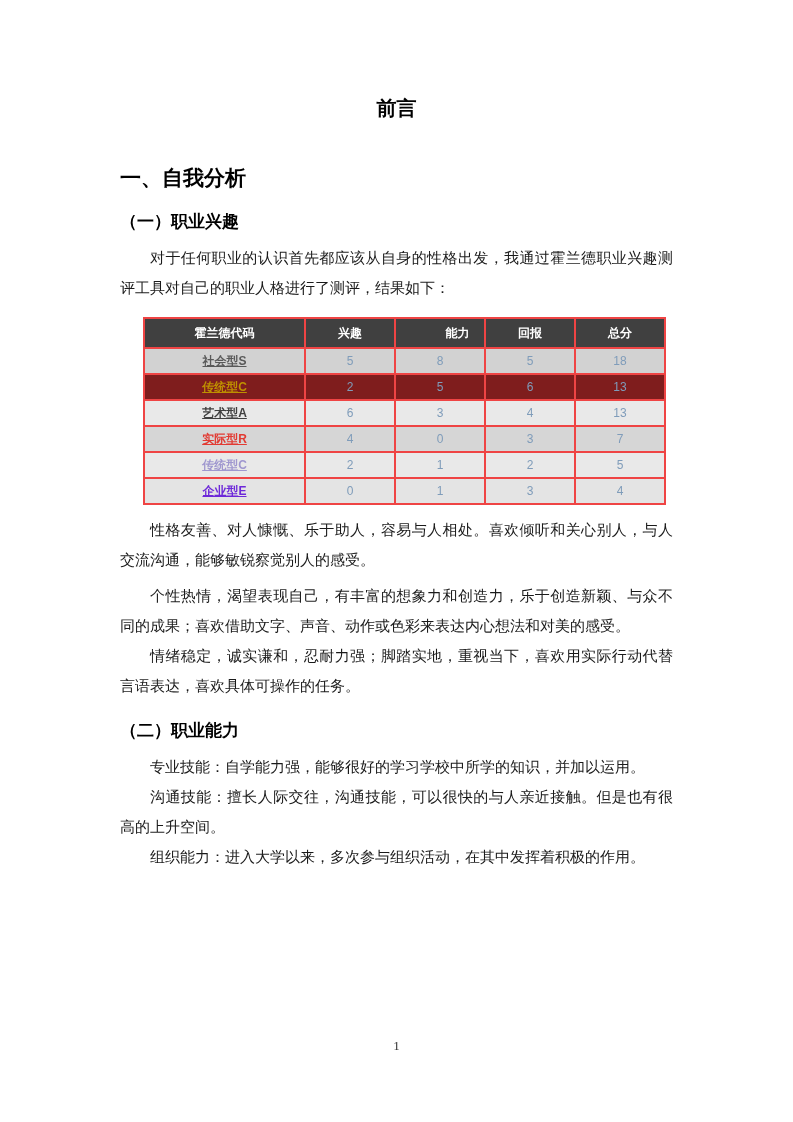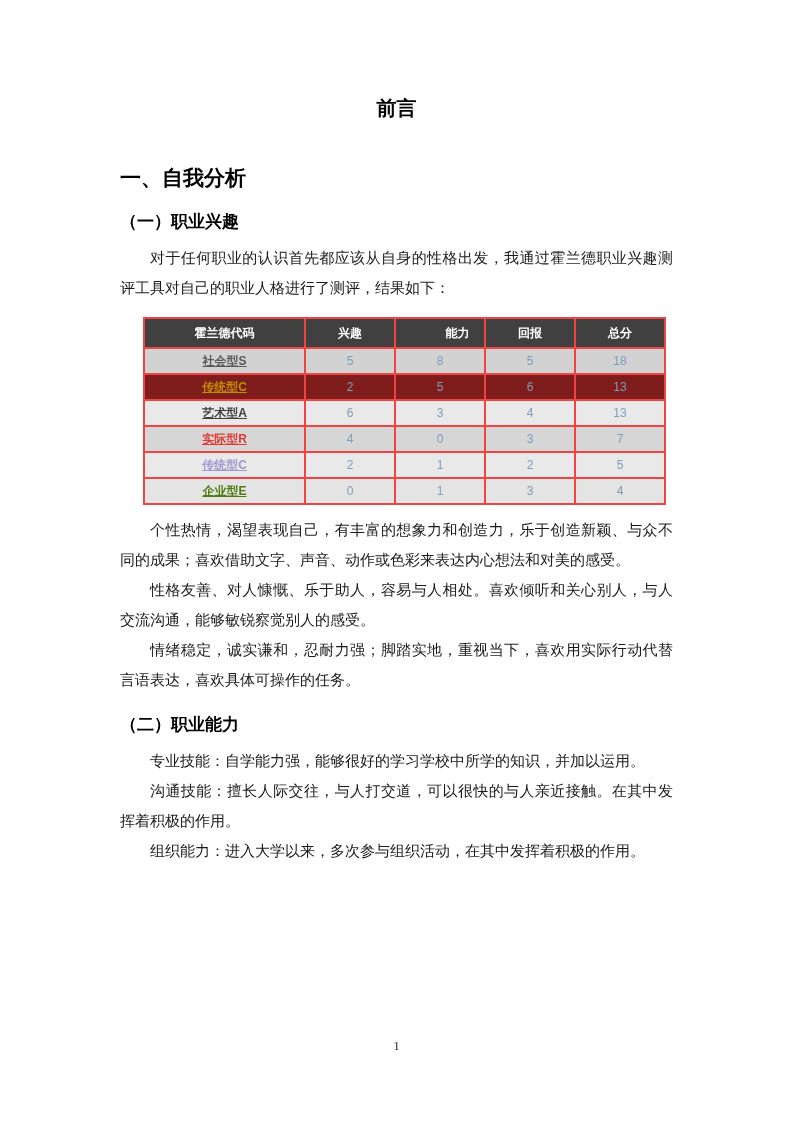--- a/index.html
+++ b/index.html
@@ -167,35 +167,35 @@
           <td style="color: rgb(127, 156, 186);">7</td>
         </tr>
         <tr style="background-color: rgb(233, 233, 233);">
           <td class="label-cell"><span style="color: rgb(159, 151, 207);">传统型C</span></td>
           <td style="color: rgb(127, 156, 186);">2</td>
           <td style="color: rgb(127, 156, 186);">1</td>
           <td style="color: rgb(127, 156, 186);">2</td>
           <td style="color: rgb(127, 156, 186);">5</td>
         </tr>
         <tr style="background-color: rgb(228, 228, 228);">
-          <td class="label-cell"><span style="color: #4d7c0f;">企业型E</span></td>
+          <td class="label-cell"><span style="color: #6d28d9;">企业型E</span></td>
           <td style="color: rgb(127, 156, 186);">0</td>
           <td style="color: rgb(127, 156, 186);">1</td>
           <td style="color: rgb(127, 156, 186);">3</td>
           <td style="color: rgb(127, 156, 186);">4</td>
         </tr>
       </tbody>
     </table>
   </div>
 
+  <p class="body-para para-gap">性格友善、对人慷慨、乐于助人，容易与人相处。喜欢倾听和关心别人，与人交流沟通，能够敏锐察觉别人的感受。</p>
   <p class="body-para after-table">个性热情，渴望表现自己，有丰富的想象力和创造力，乐于创造新颖、与众不同的成果；喜欢借助文字、声音、动作或色彩来表达内心想法和对美的感受。</p>
-  <p class="body-para para-gap">性格友善、对人慷慨、乐于助人，容易与人相处。喜欢倾听和关心别人，与人交流沟通，能够敏锐察觉别人的感受。</p>
   <p class="body-para para-gap">情绪稳定，诚实谦和，忍耐力强；脚踏实地，重视当下，喜欢用实际行动代替言语表达，喜欢具体可操作的任务。</p>
 
   <h3 class="subsection-heading">（二）职业能力</h3>
 
   <p class="body-para">专业技能：自学能力强，能够很好的学习学校中所学的知识，并加以运用。</p>
-  <p class="body-para">沟通技能：擅长人际交往，与人打交道，可以很快的与人亲近接触。在其中发挥着积极的作用。</p>
+  <p class="body-para">沟通技能：擅长人际交往，沟通技能，可以很快的与人亲近接触。但是也有很高的上升空间。</p>
   <p class="body-para">组织能力：进入大学以来，多次参与组织活动，在其中发挥着积极的作用。</p>
 
   <div class="page-number">1</div>
 
 </div>
 
 </body></html>

